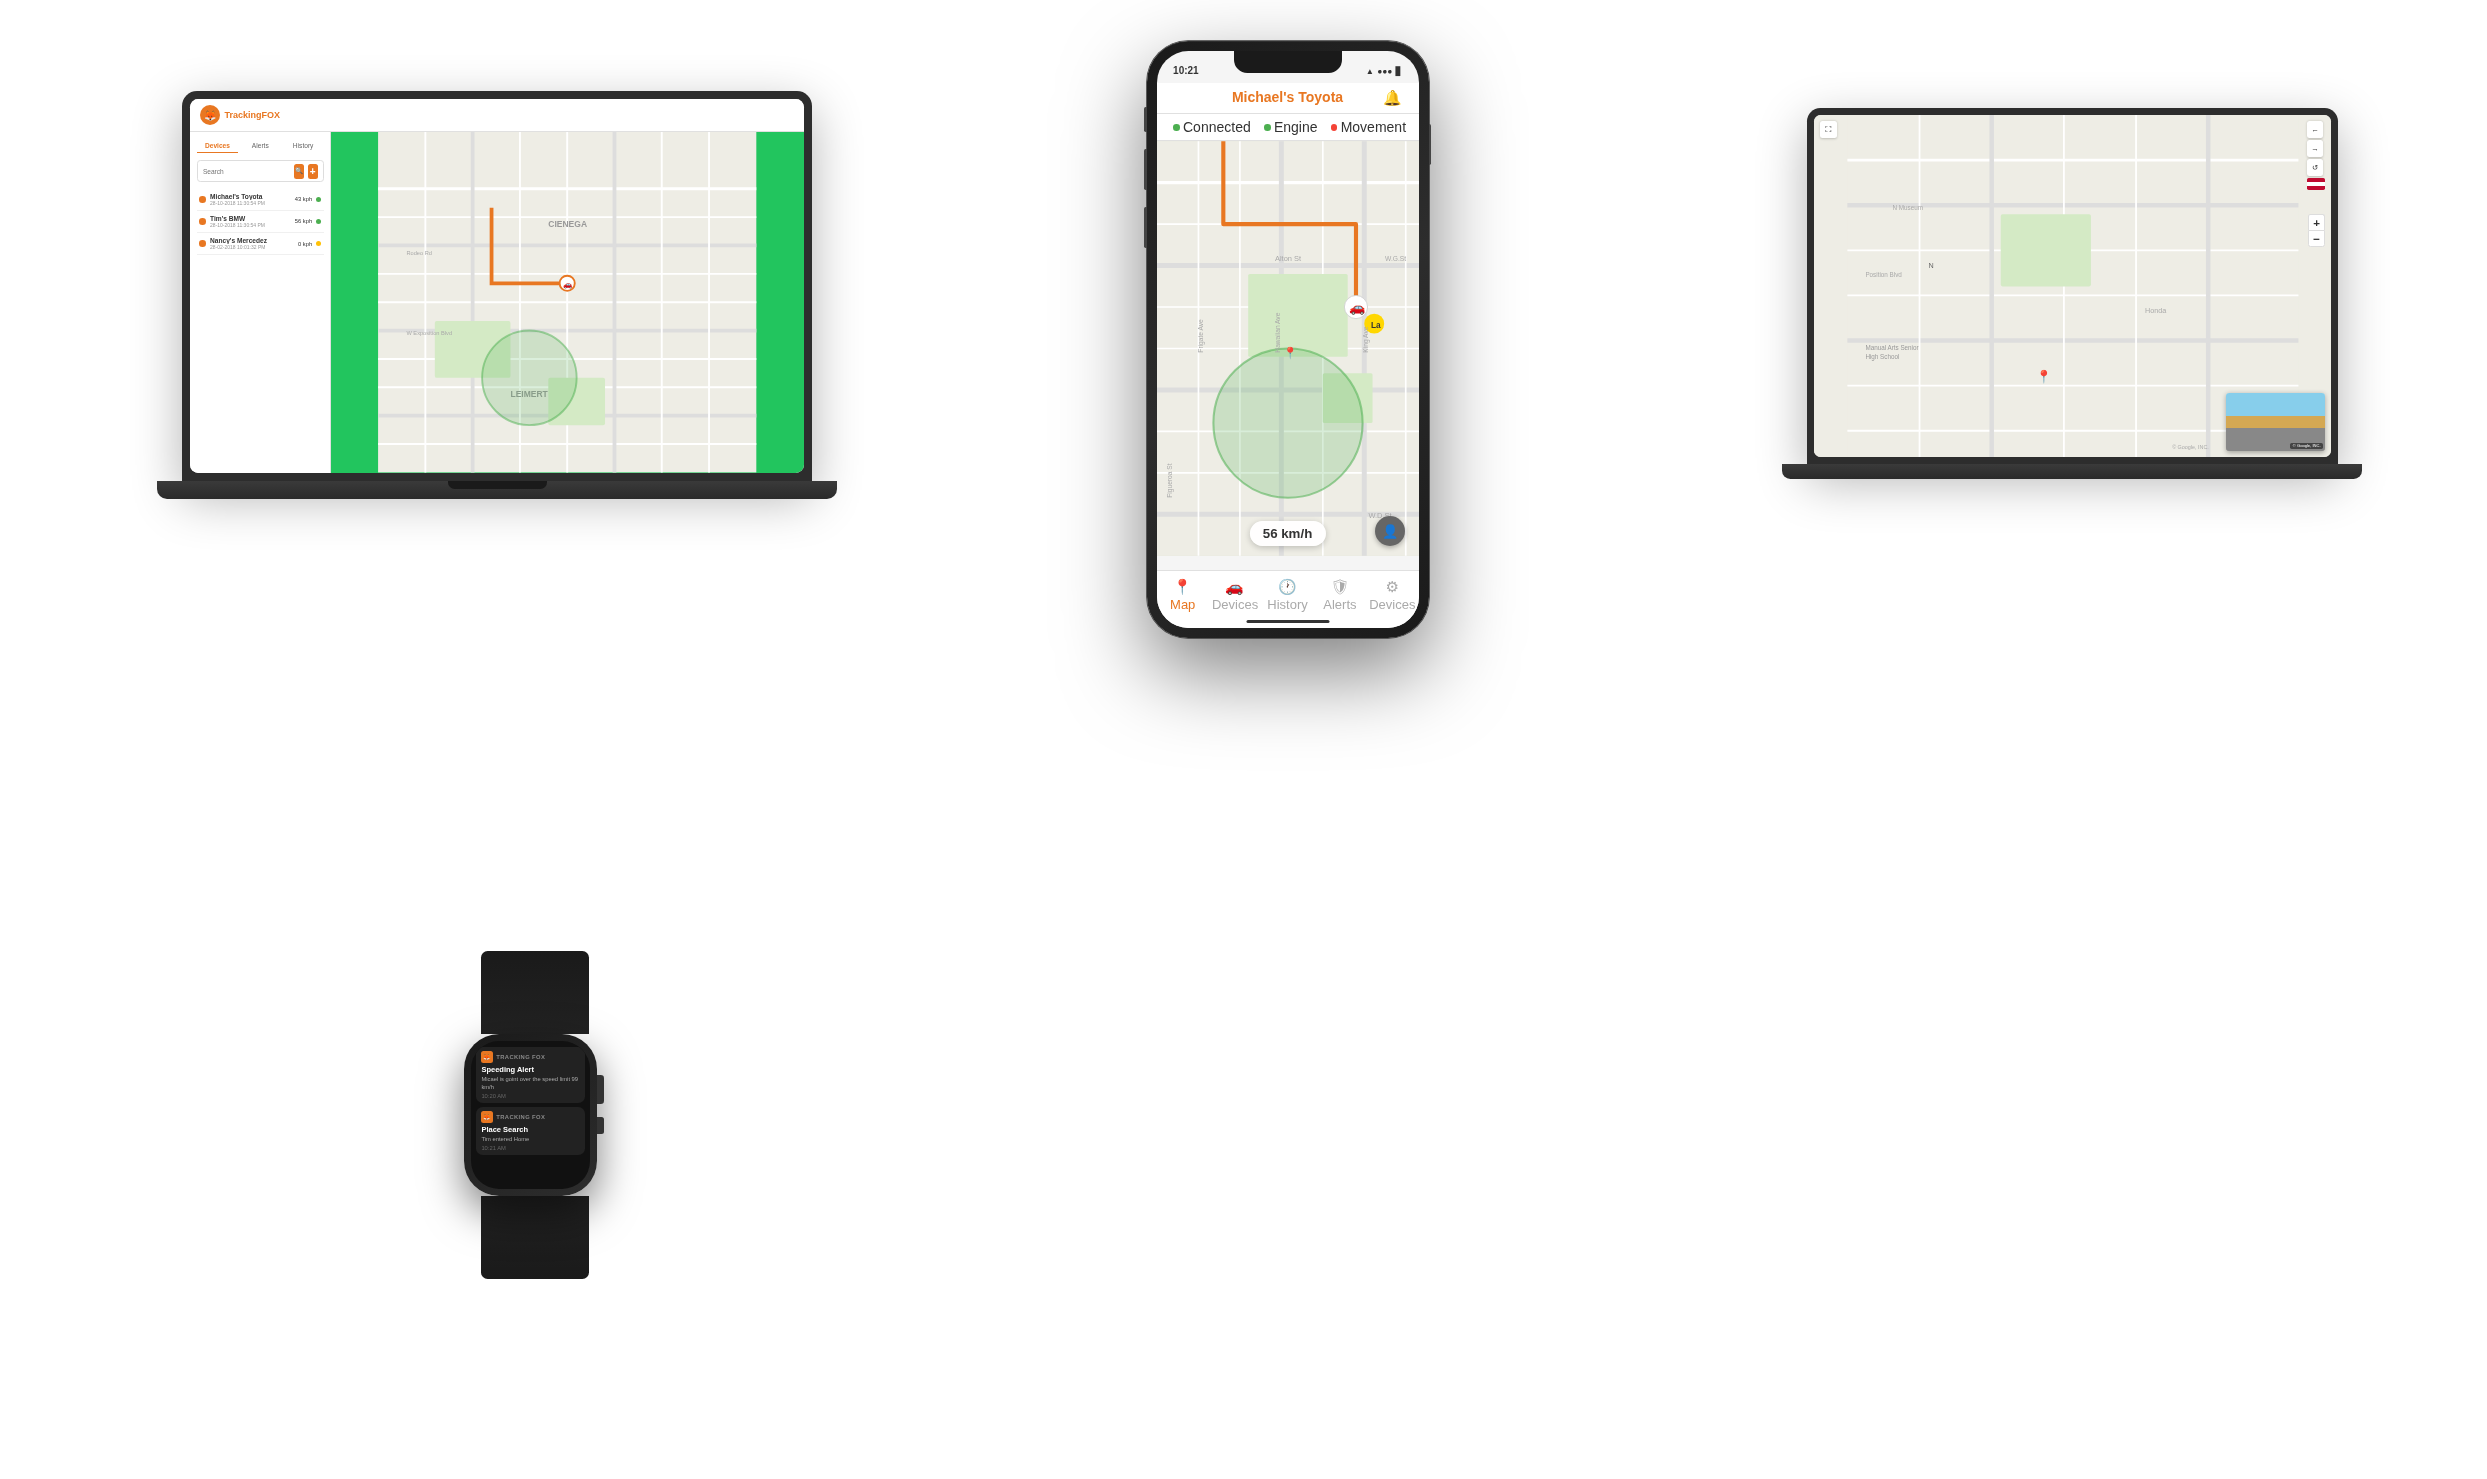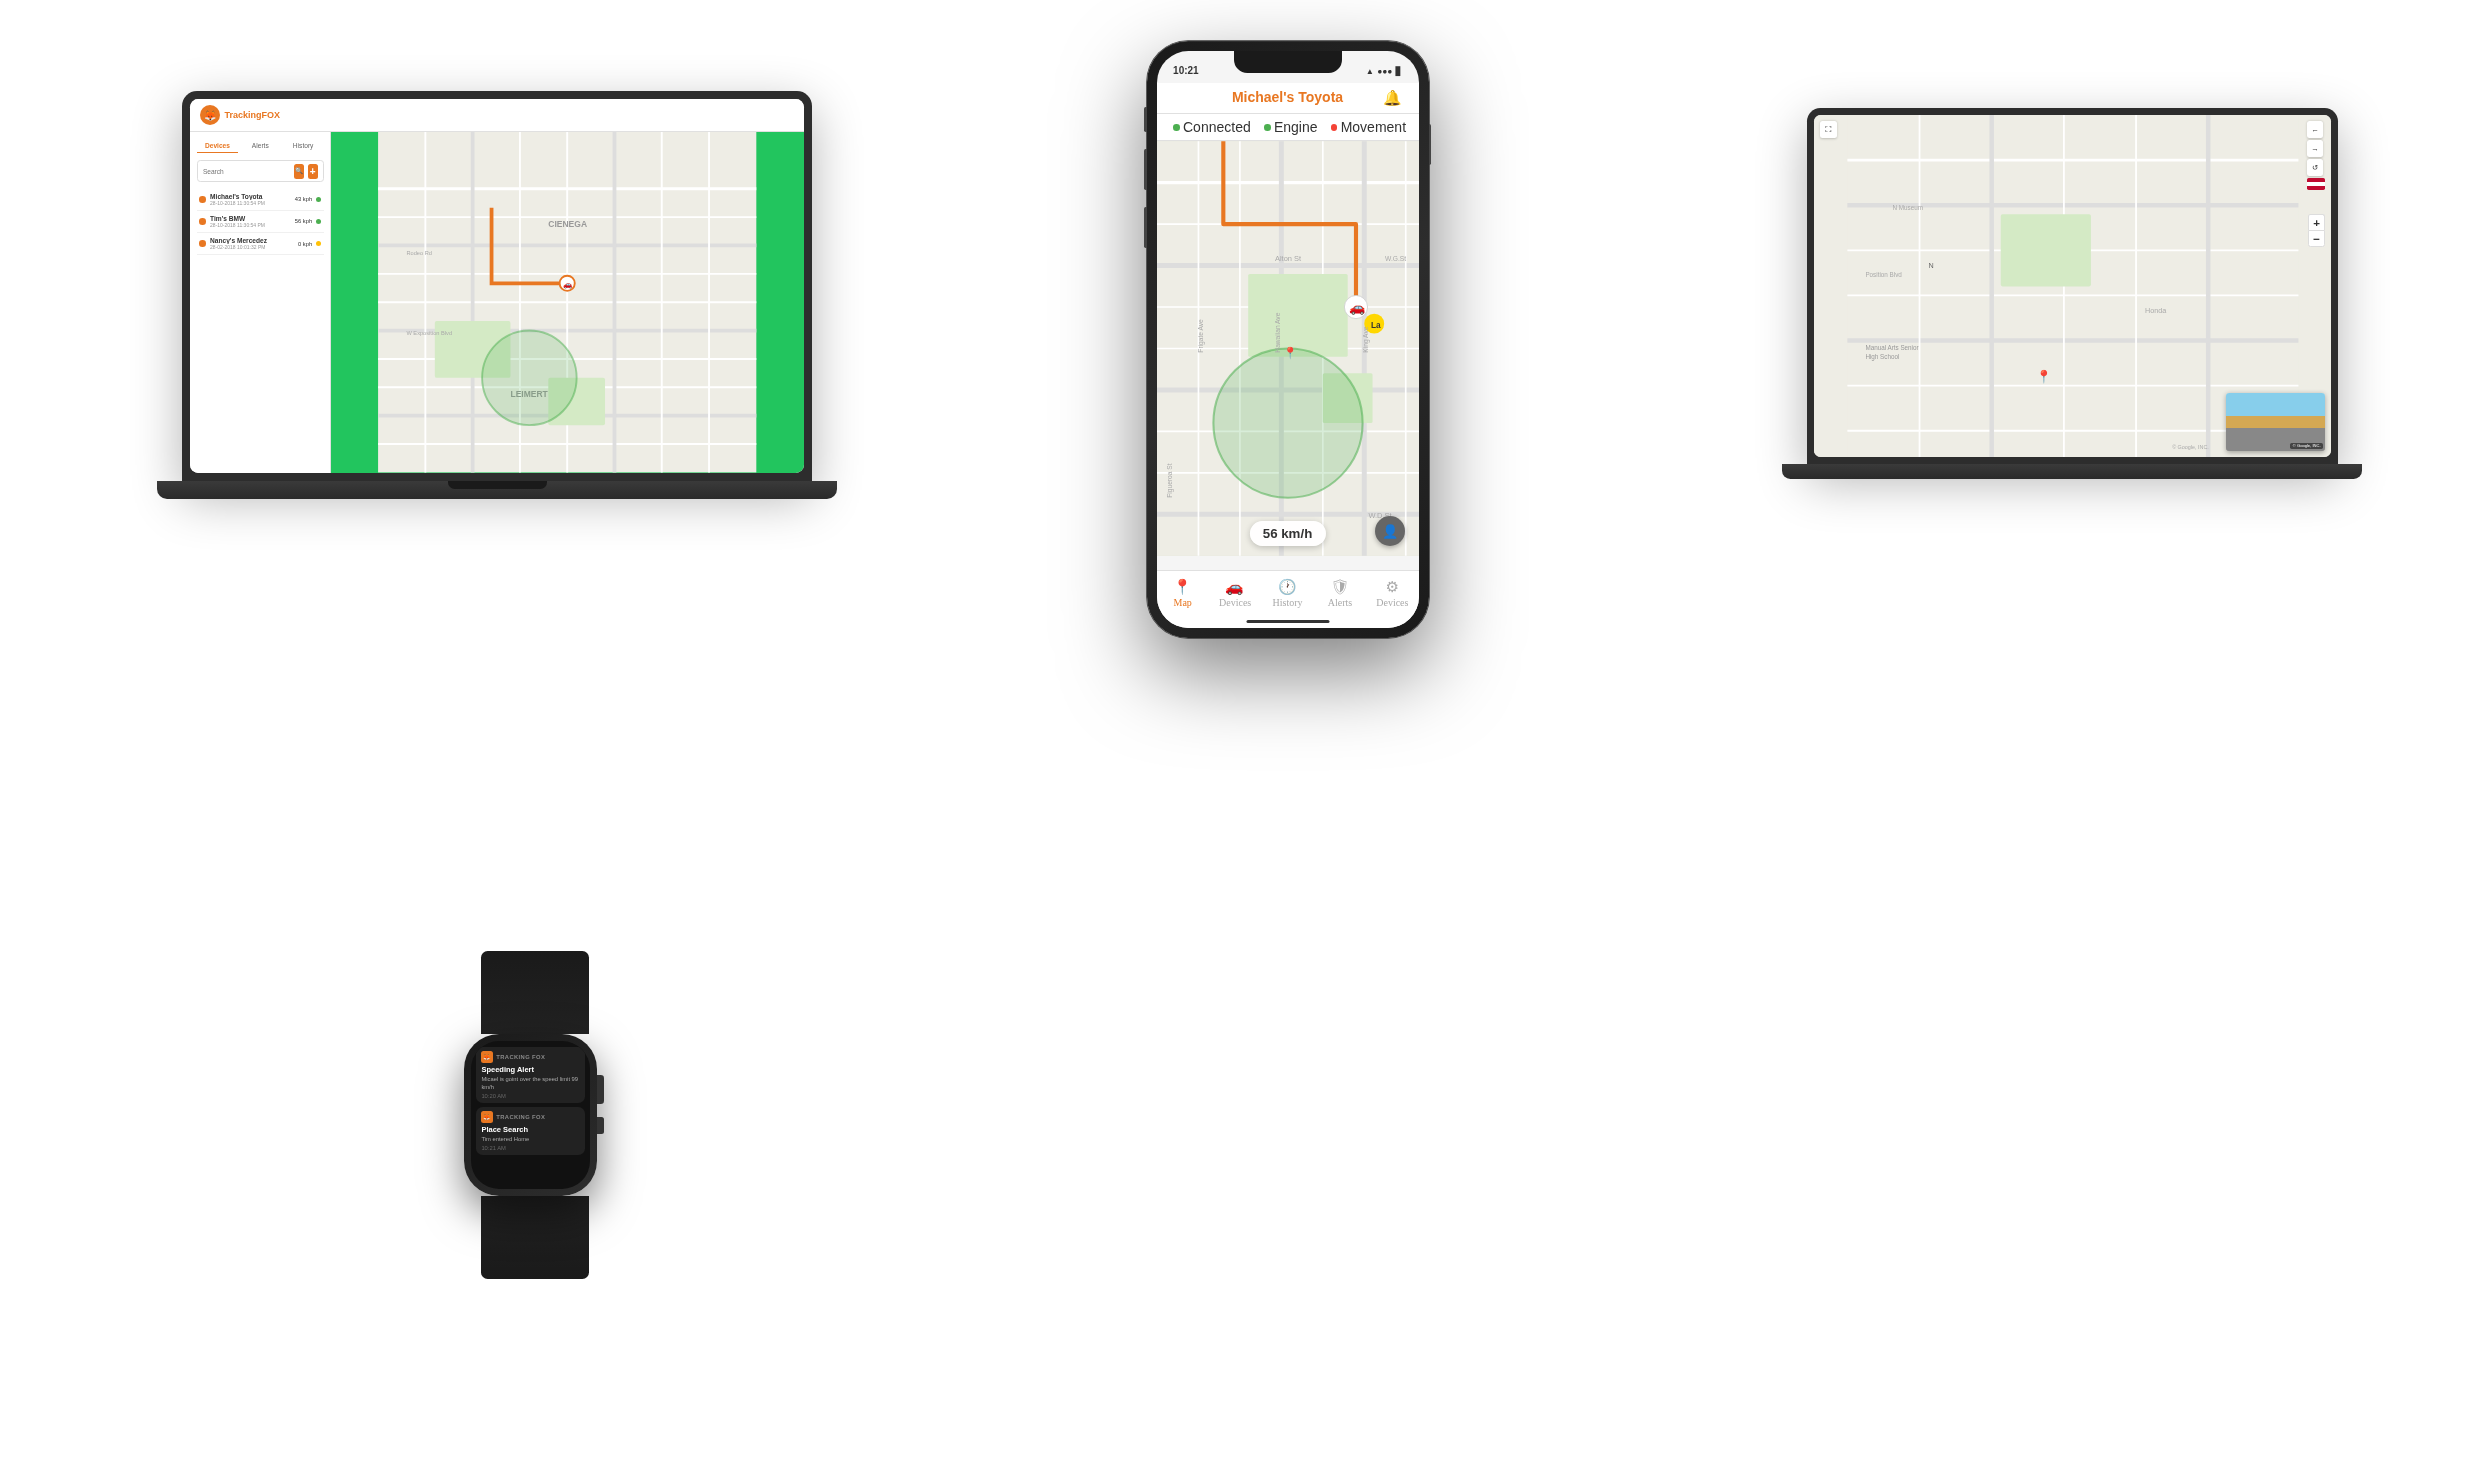--- a/index.html
+++ b/index.html
@@ -544,23 +544,22 @@
       align-items: center;
       gap: 1.7px;
       cursor: pointer;
     }
     .tab-icon {
       font-size: 15px;
       color: #aaa;
     }
     .tab-icon.active { color: #e87722; }
     .tab-label {
-      font-size: 10px;
+      font-size: 13px;
       color: #aaa;
-      font-family: Liberation Serif, serif;
     }
     .tab-label.active { color: #e87722; }
 
     
     .home-indicator {
       position: absolute;
       bottom: 5px;
       left: 50%;
       transform: translateX(-50%);
       width: 83px;

